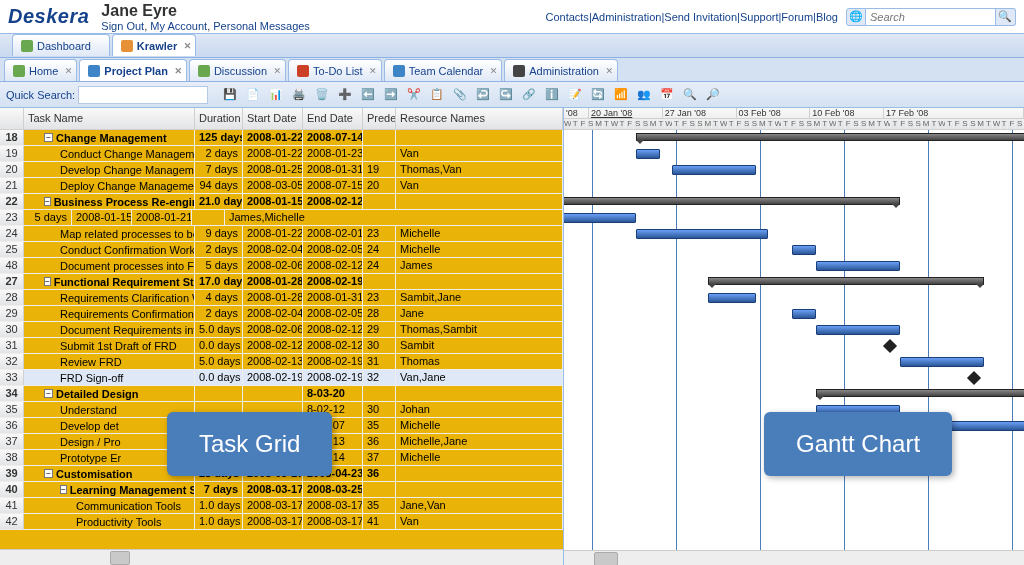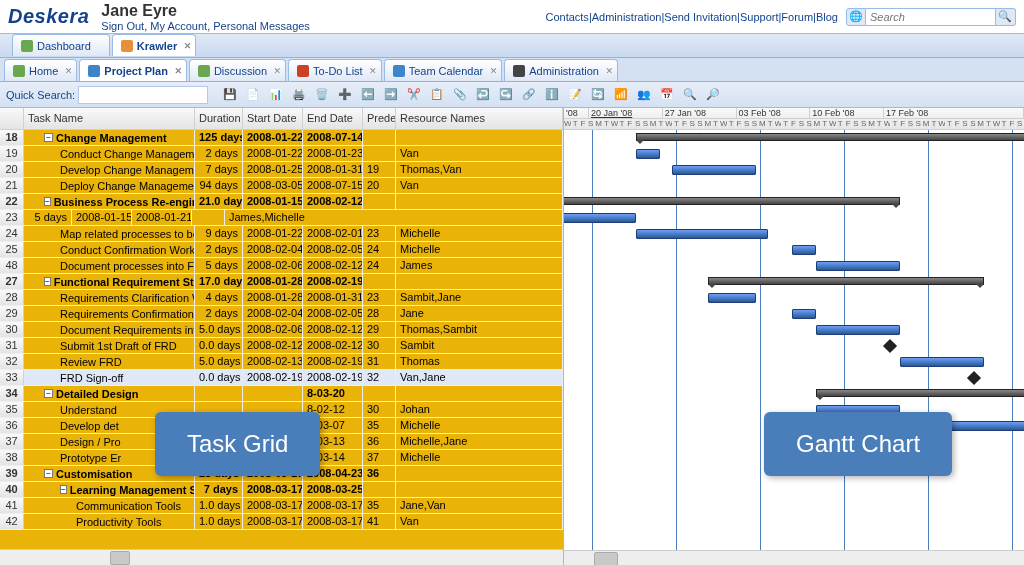--- a/index.html
+++ b/index.html
@@ -471,21 +471,21 @@
           <div class="c-dur">1.0 days</div>
           <div class="c-sd">2008-03-17</div>
           <div class="c-ed">2008-03-17</div>
           <div class="c-pred">41</div>
           <div class="c-res">Van</div>
         </div>
       </div>
     <div class="hscroll">
         <div class="thumb" style="left:110px;width:20px"></div>
       </div>
-    <div class="callout" style="left:155px; top:304px">Task Grid</div>
+    <div class="callout" style="left:167px; top:304px">Task Grid</div>
   </div>
 
   <div class="right">
     <div class="ganthdr">
       <div class="wk" id="wkrow">
           <div style="width: 28px;">'08</div>
           <div style="width: 84px; text-decoration: underline;">20 Jan '08</div>
           <div style="width: 84px;">27 Jan '08</div>
           <div style="width: 84px;">03 Feb '08</div>
           <div style="width: 84px;">10 Feb '08</div>

